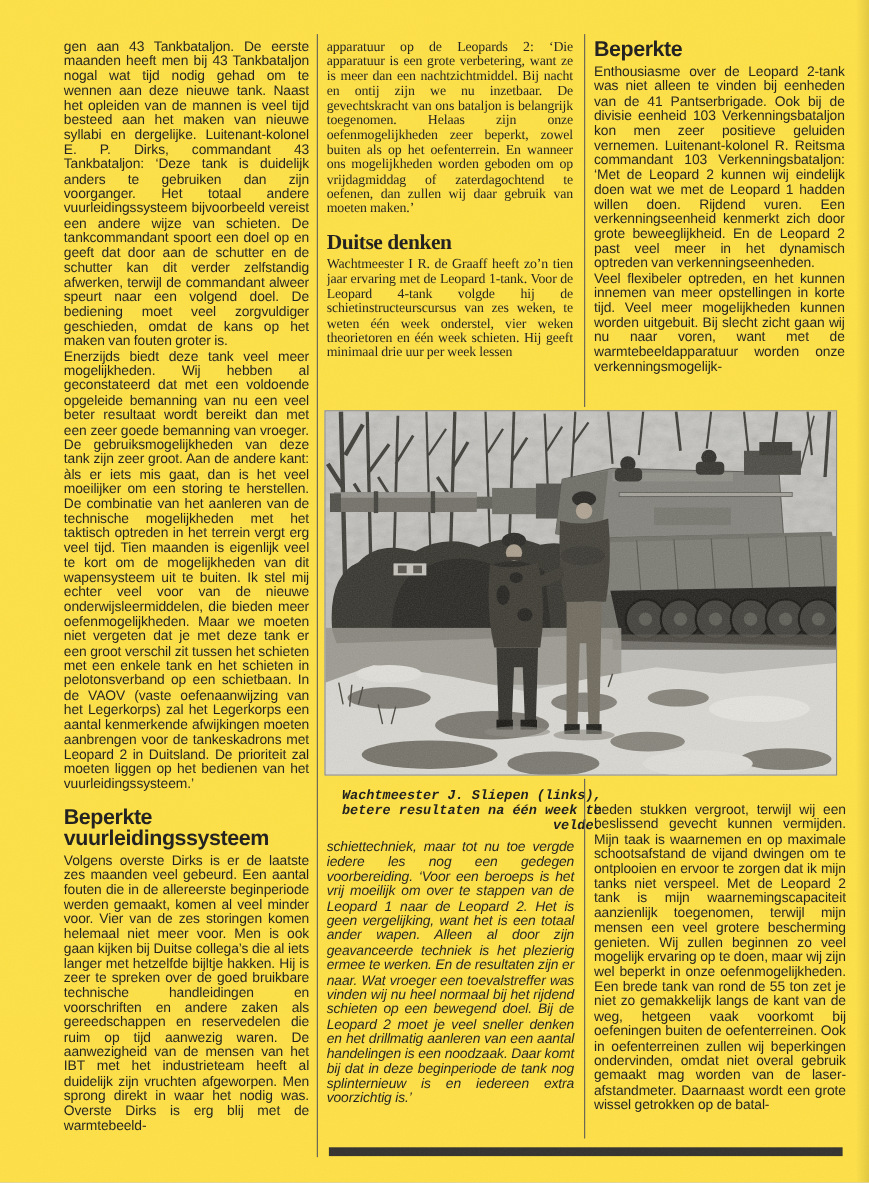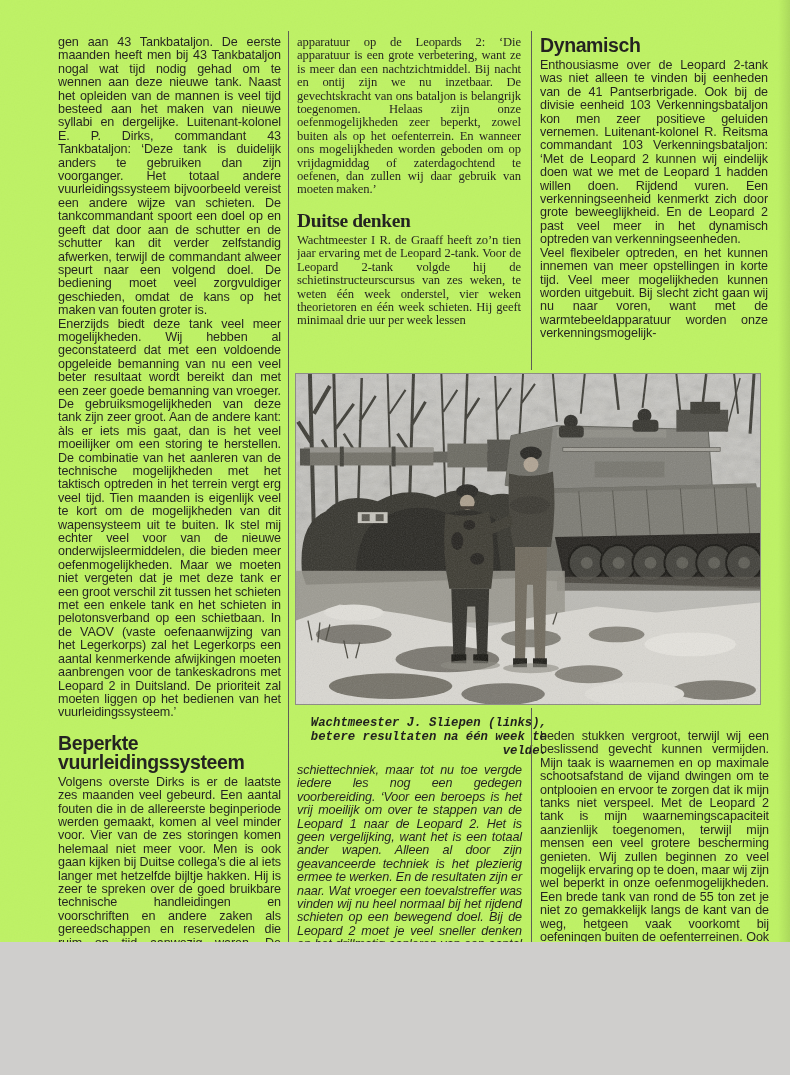--- a/index.html
+++ b/index.html
@@ -1,19 +1,19 @@
 <!DOCTYPE html>
 <html lang="nl"><head>
 <meta charset="utf-8">
 <style>
   html,body{margin:0;padding:0;background:#cfcecc;}
   #page{
     position:relative;
-    width:790px;height:942px;
-    background:#bef264;
+    width:790px;height:1075px;
+    background:#fde047;
     overflow:hidden;
     font-family:"Liberation Sans", sans-serif;
     color:#201f1d;
   }
   .col{position:absolute;text-align:justify;}
   .col p{
     margin:0;
     font-size:12.6px;
     line-height:13.4px;
     letter-spacing:-0.1px;
@@ -67,25 +67,25 @@
   <div class="col" id="col-left">
     <p>gen aan 43 Tankbataljon. De eerste maanden heeft men bij 43 Tankbataljon nogal wat tijd nodig gehad om te wennen aan deze nieuwe tank. Naast het opleiden van de mannen is veel tijd besteed aan het maken van nieuwe syllabi en dergelijke. Luitenant-kolonel E. P. Dirks, commandant 43 Tankbataljon: ‘Deze tank is duidelijk anders te gebruiken dan zijn voorganger. Het totaal andere vuurleidingssysteem bijvoorbeeld vereist een andere wijze van schieten. De tankcommandant spoort een doel op en geeft dat door aan de schutter en de schutter kan dit verder zelfstandig afwerken, terwijl de commandant alweer speurt naar een volgend doel. De bediening moet veel zorgvuldiger geschieden, omdat de kans op het maken van fouten groter is.</p>
     <p>Enerzijds biedt deze tank veel meer mogelijkheden. Wij hebben al geconstateerd dat met een voldoende opgeleide bemanning van nu een veel beter resultaat wordt bereikt dan met een zeer goede bemanning van vroeger. De gebruiksmogelijkheden van deze tank zijn zeer groot. Aan de andere kant: àls er iets mis gaat, dan is het veel moeilijker om een storing te herstellen. De combinatie van het aanleren van de technische mogelijkheden met het taktisch optreden in het terrein vergt erg veel tijd. Tien maanden is eigenlijk veel te kort om de mogelijkheden van dit wapensysteem uit te buiten. Ik stel mij echter veel voor van de nieuwe onderwijsleermiddelen, die bieden meer oefenmogelijkheden. Maar we moeten niet vergeten dat je met deze tank er een groot verschil zit tussen het schieten met een enkele tank en het schieten in pelotonsverband op een schietbaan. In de VAOV (vaste oefenaanwijzing van het Legerkorps) zal het Legerkorps een aantal kenmerkende afwijkingen moeten aanbrengen voor de tankeskadrons met Leopard 2 in Duitsland. De prioriteit zal moeten liggen op het bedienen van het vuurleidingssysteem.’</p>
     <h2 class="sect">Beperkte vuurleidingssysteem</h2>
     <p>Volgens overste Dirks is er de laatste zes maanden veel gebeurd. Een aantal fouten die in de allereerste beginperiode werden gemaakt, komen al veel minder voor. Vier van de zes storingen komen helemaal niet meer voor. Men is ook gaan kijken bij Duitse collega’s die al iets langer met hetzelfde bijltje hakken. Hij is zeer te spreken over de goed bruikbare technische handleidingen en voorschriften en andere zaken als gereedschappen en reservedelen die ruim op tijd aanwezig waren. De aanwezigheid van de mensen van het IBT met het industrieteam heeft al duidelijk zijn vruchten afgeworpen. Men sprong direkt in waar het nodig was. Overste Dirks is erg blij met de warmtebeeld-</p>
   </div>
 
   <div class="col" id="col-mid-top">
     <p>apparatuur op de Leopards 2: ‘Die apparatuur is een grote verbetering, want ze is meer dan een nachtzichtmiddel. Bij nacht en ontij zijn we nu inzetbaar. De gevechtskracht van ons bataljon is belangrijk toegenomen. Helaas zijn onze oefenmogelijkheden zeer beperkt, zowel buiten als op het oefenterrein. En wanneer ons mogelijkheden worden geboden om op vrijdagmiddag of zaterdagochtend te oefenen, dan zullen wij daar gebruik van moeten maken.’</p>
     <h2 class="sect">Duitse denken</h2>
-    <p>Wachtmeester I R. de Graaff heeft zo’n tien jaar ervaring met de Leopard 2-tank. Voor de Leopard 2-tank volgde hij de schietinstructeurscursus van zes weken, te weten één week onderstel, vier weken theorietoren en één week schieten. Hij geeft minimaal drie uur per week lessen</p>
+    <p>Wachtmeester I R. de Graaff heeft zo’n tien jaar ervaring met de Leopard 1-tank. Voor de Leopard 4-tank volgde hij de schietinstructeurscursus van zes weken, te weten één week onderstel, vier weken theorietoren en één week schieten. Hij geeft minimaal drie uur per week lessen</p>
   </div>
 
   <div class="col" id="col-right-top">
-    <h2 class="sect first">Dynamisch</h2>
+    <h2 class="sect first">Beperkte</h2>
     <p>Enthousiasme over de Leopard 2-tank was niet alleen te vinden bij eenheden van de 41 Pantserbrigade. Ook bij de divisie eenheid 103 Verkenningsbataljon kon men zeer positieve geluiden vernemen. Luitenant-kolonel R. Reitsma commandant 103 Verkenningsbataljon: ‘Met de Leopard 2 kunnen wij eindelijk doen wat we met de Leopard 1 hadden willen doen. Rijdend vuren. Een verkenningseenheid kenmerkt zich door grote beweeglijkheid. En de Leopard 2 past veel meer in het dynamisch optreden van verkenningseenheden.</p>
     <p>Veel flexibeler optreden, en het kunnen innemen van meer opstellingen in korte tijd. Veel meer mogelijkheden kunnen worden uitgebuit. Bij slecht zicht gaan wij nu naar voren, want met de warmtebeeldapparatuur worden onze verkenningsmogelijk-</p>
   </div>
 
   <div id="photo-box">
     <svg viewBox="0 0 466 332" preserveAspectRatio="none">
       <defs>
         <linearGradient id="sky" x1="0" y1="0" x2="0" y2="1">
           <stop offset="0" stop-color="#c6c5c0"></stop>
           <stop offset="1" stop-color="#b7b6b0"></stop>

